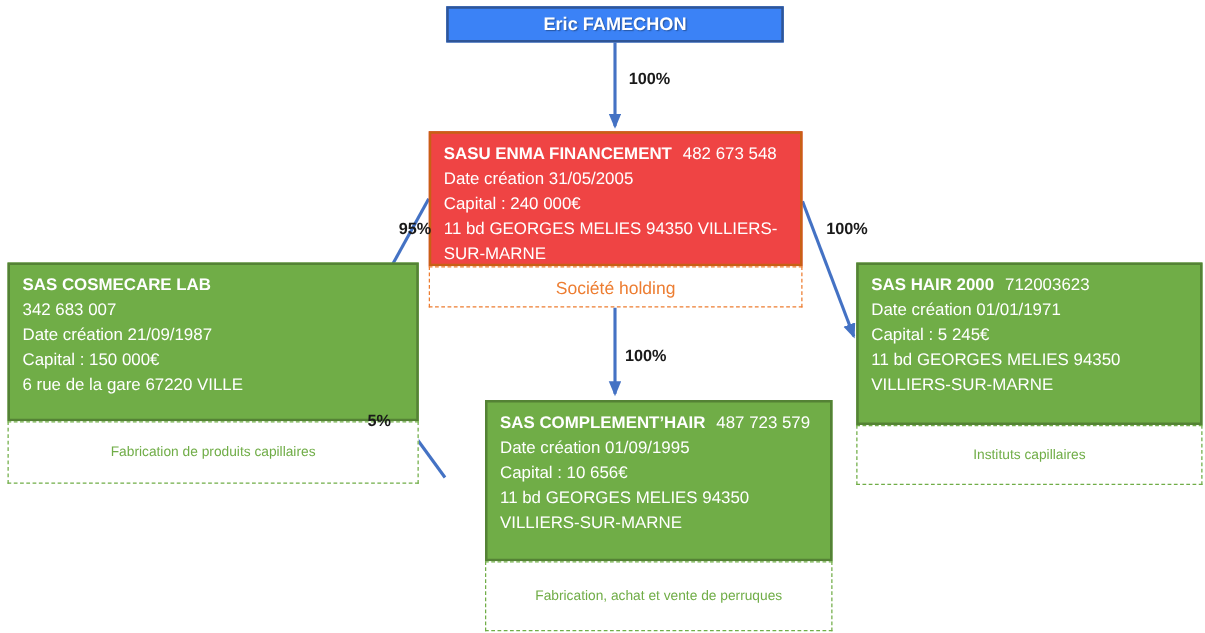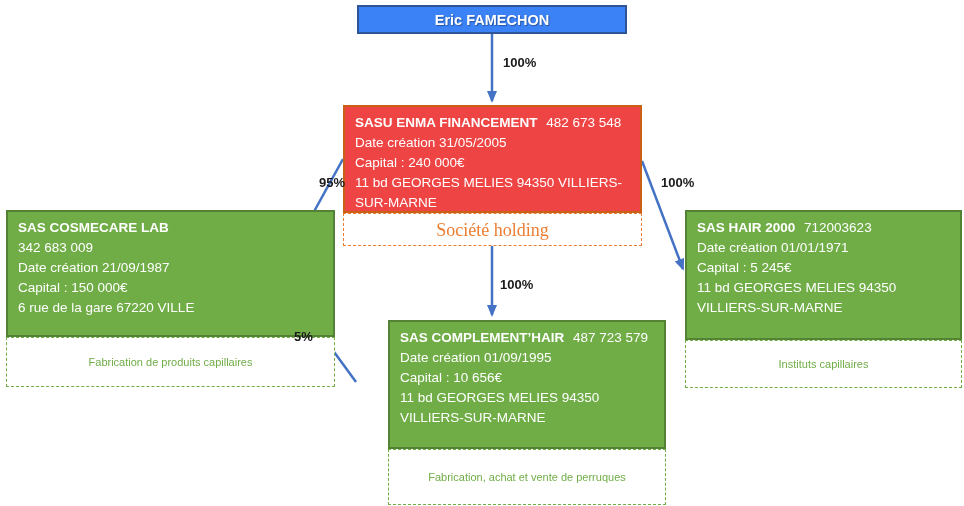--- a/index.html
+++ b/index.html
@@ -88,30 +88,30 @@
   <div class="node" style="left:343px; top:105px; width:299px;">
     <div class="body orange-body" style="height:108px;">
       <div class="title">
         <span class="nm">SASU ENMA FINANCEMENT</span>
         <span class="reg">482 673 548</span>
       </div>
       <div class="line">Date création 31/05/2005</div>
       <div class="line">Capital : 240 000€</div>
       <div class="line">11 bd GEORGES MELIES 94350 VILLIERS-SUR-MARNE</div>
     </div>
-    <div class="label orange-label" style="height:33px; font-size:18px;font-family:Liberation Serif, serif;">
+    <div class="label orange-label" style="height:33px; font-size:14px;">
       <span>Société holding</span>
     </div>
   </div>
 
   <div class="node" style="left:6px; top:210px; width:329px;">
     <div class="body green-body" style="height:127px;">
       <div class="title block-reg">
         <span class="nm">SAS COSMECARE LAB</span>
-        <span class="reg">342 683 009</span>
+        <span class="reg">342 683 007</span>
       </div>
       <div class="line">Date création 21/09/1987</div>
       <div class="line">Capital : 150 000€</div>
       <div class="line">6 rue de la gare 67220 VILLE</div>
     </div>
     <div class="label green-label" style="height:50px;">
       <span>Fabrication de produits capillaires</span>
     </div>
   </div>
 

